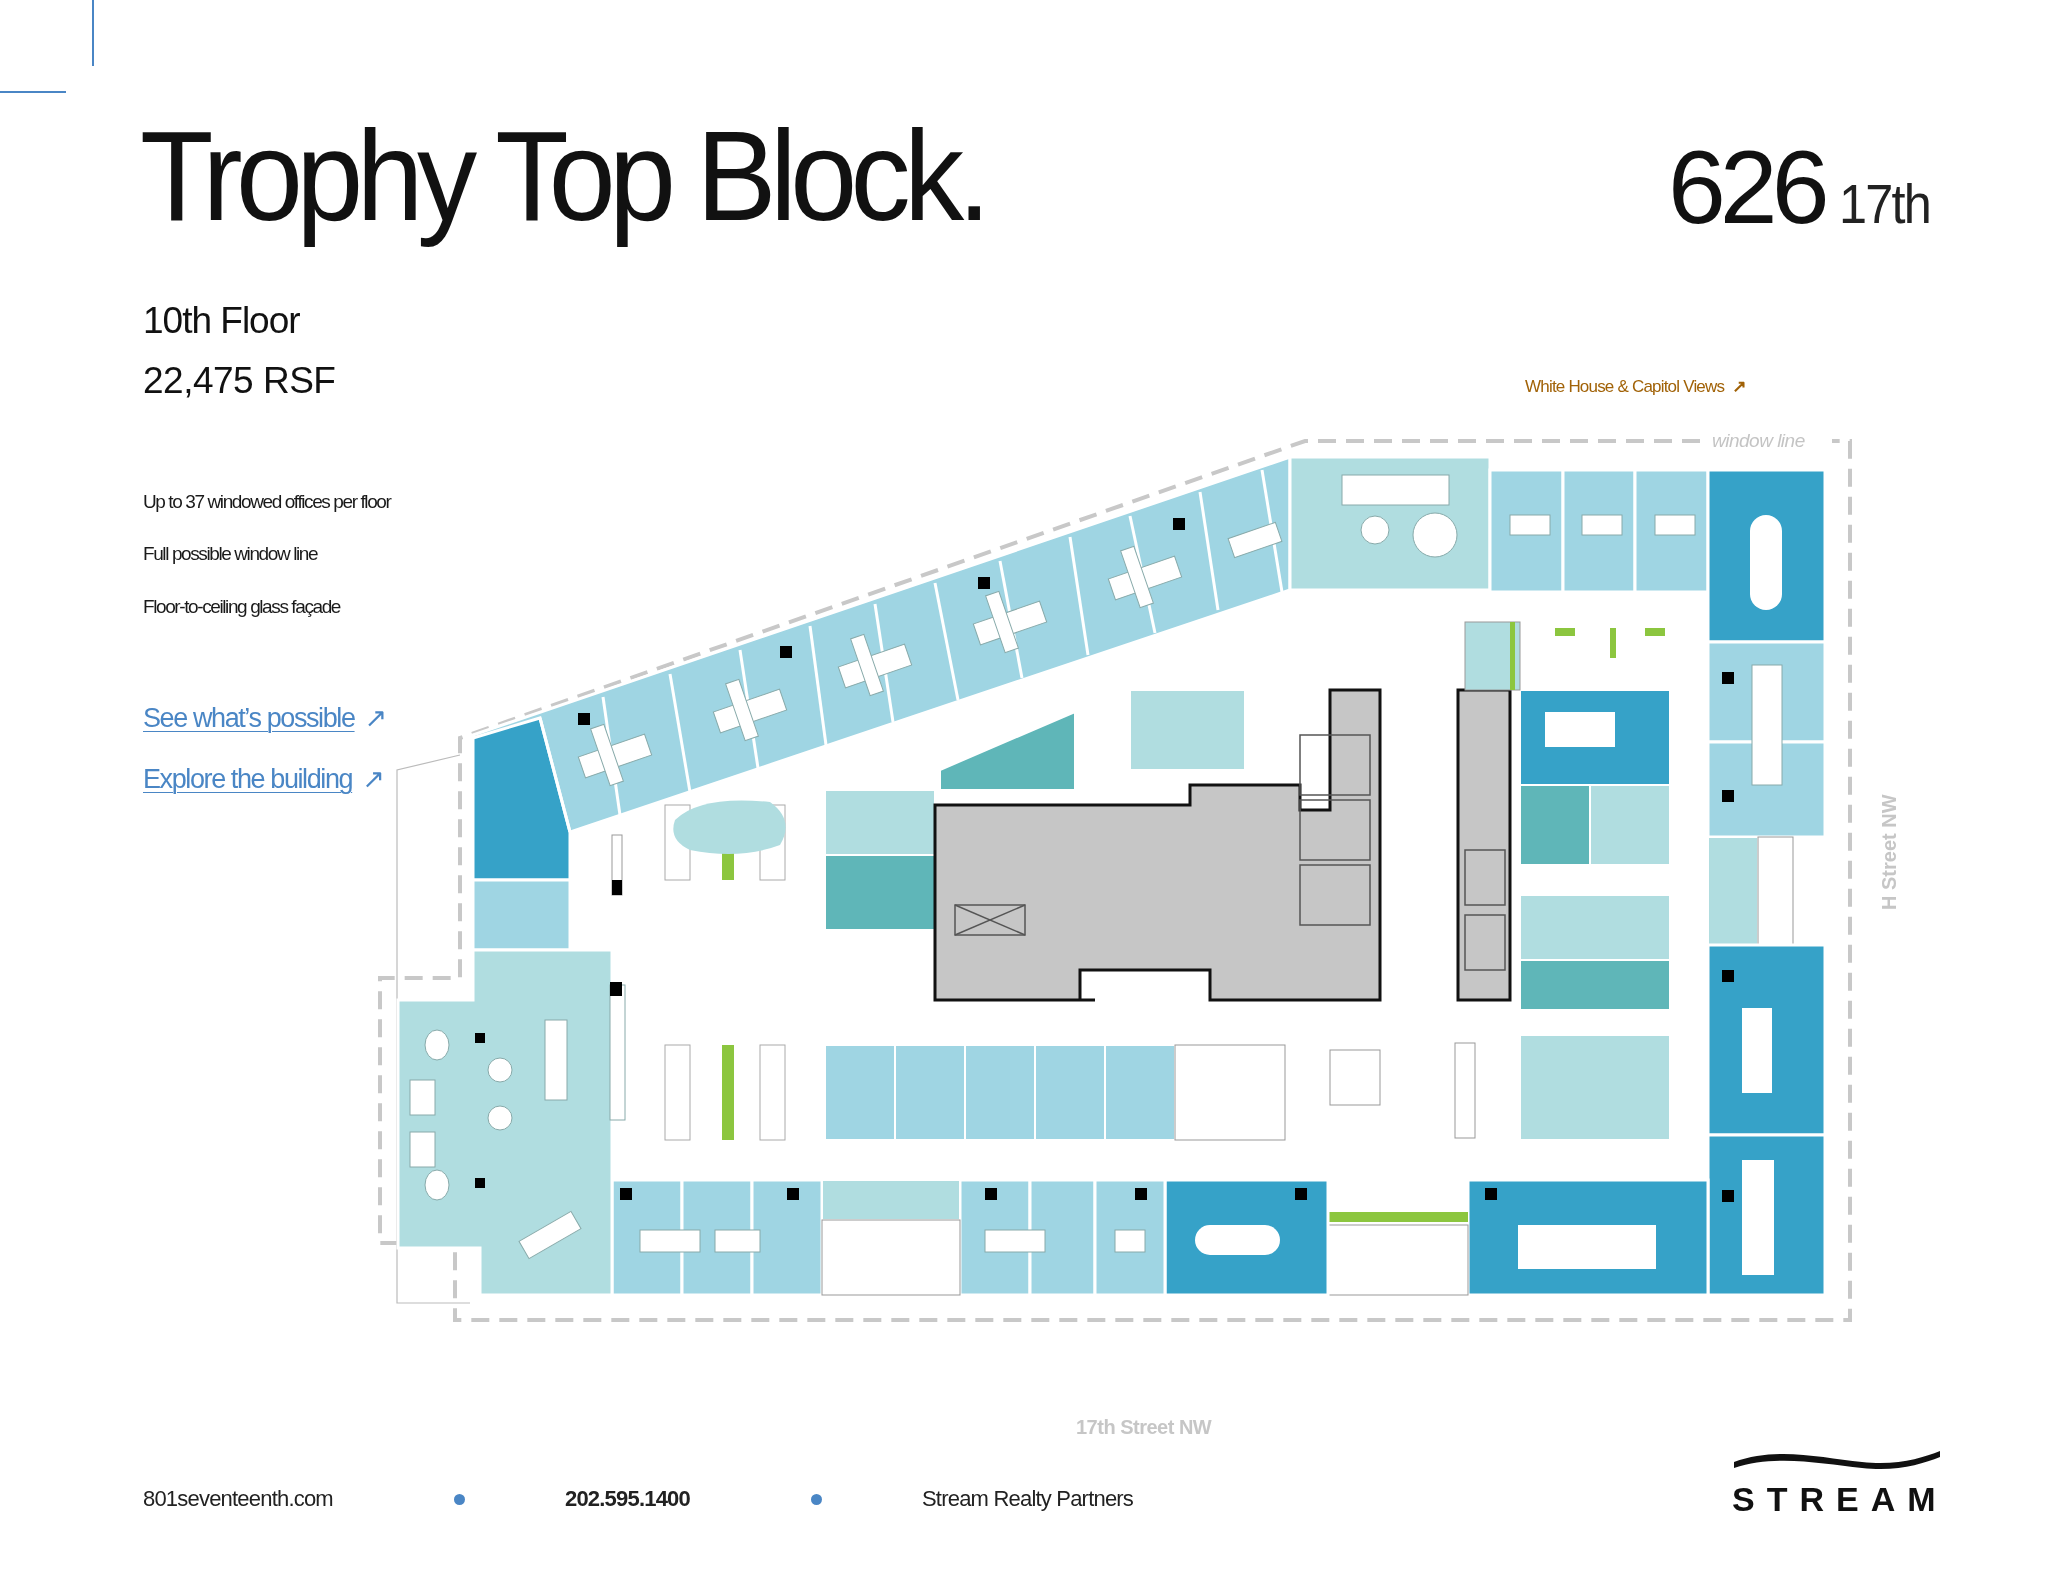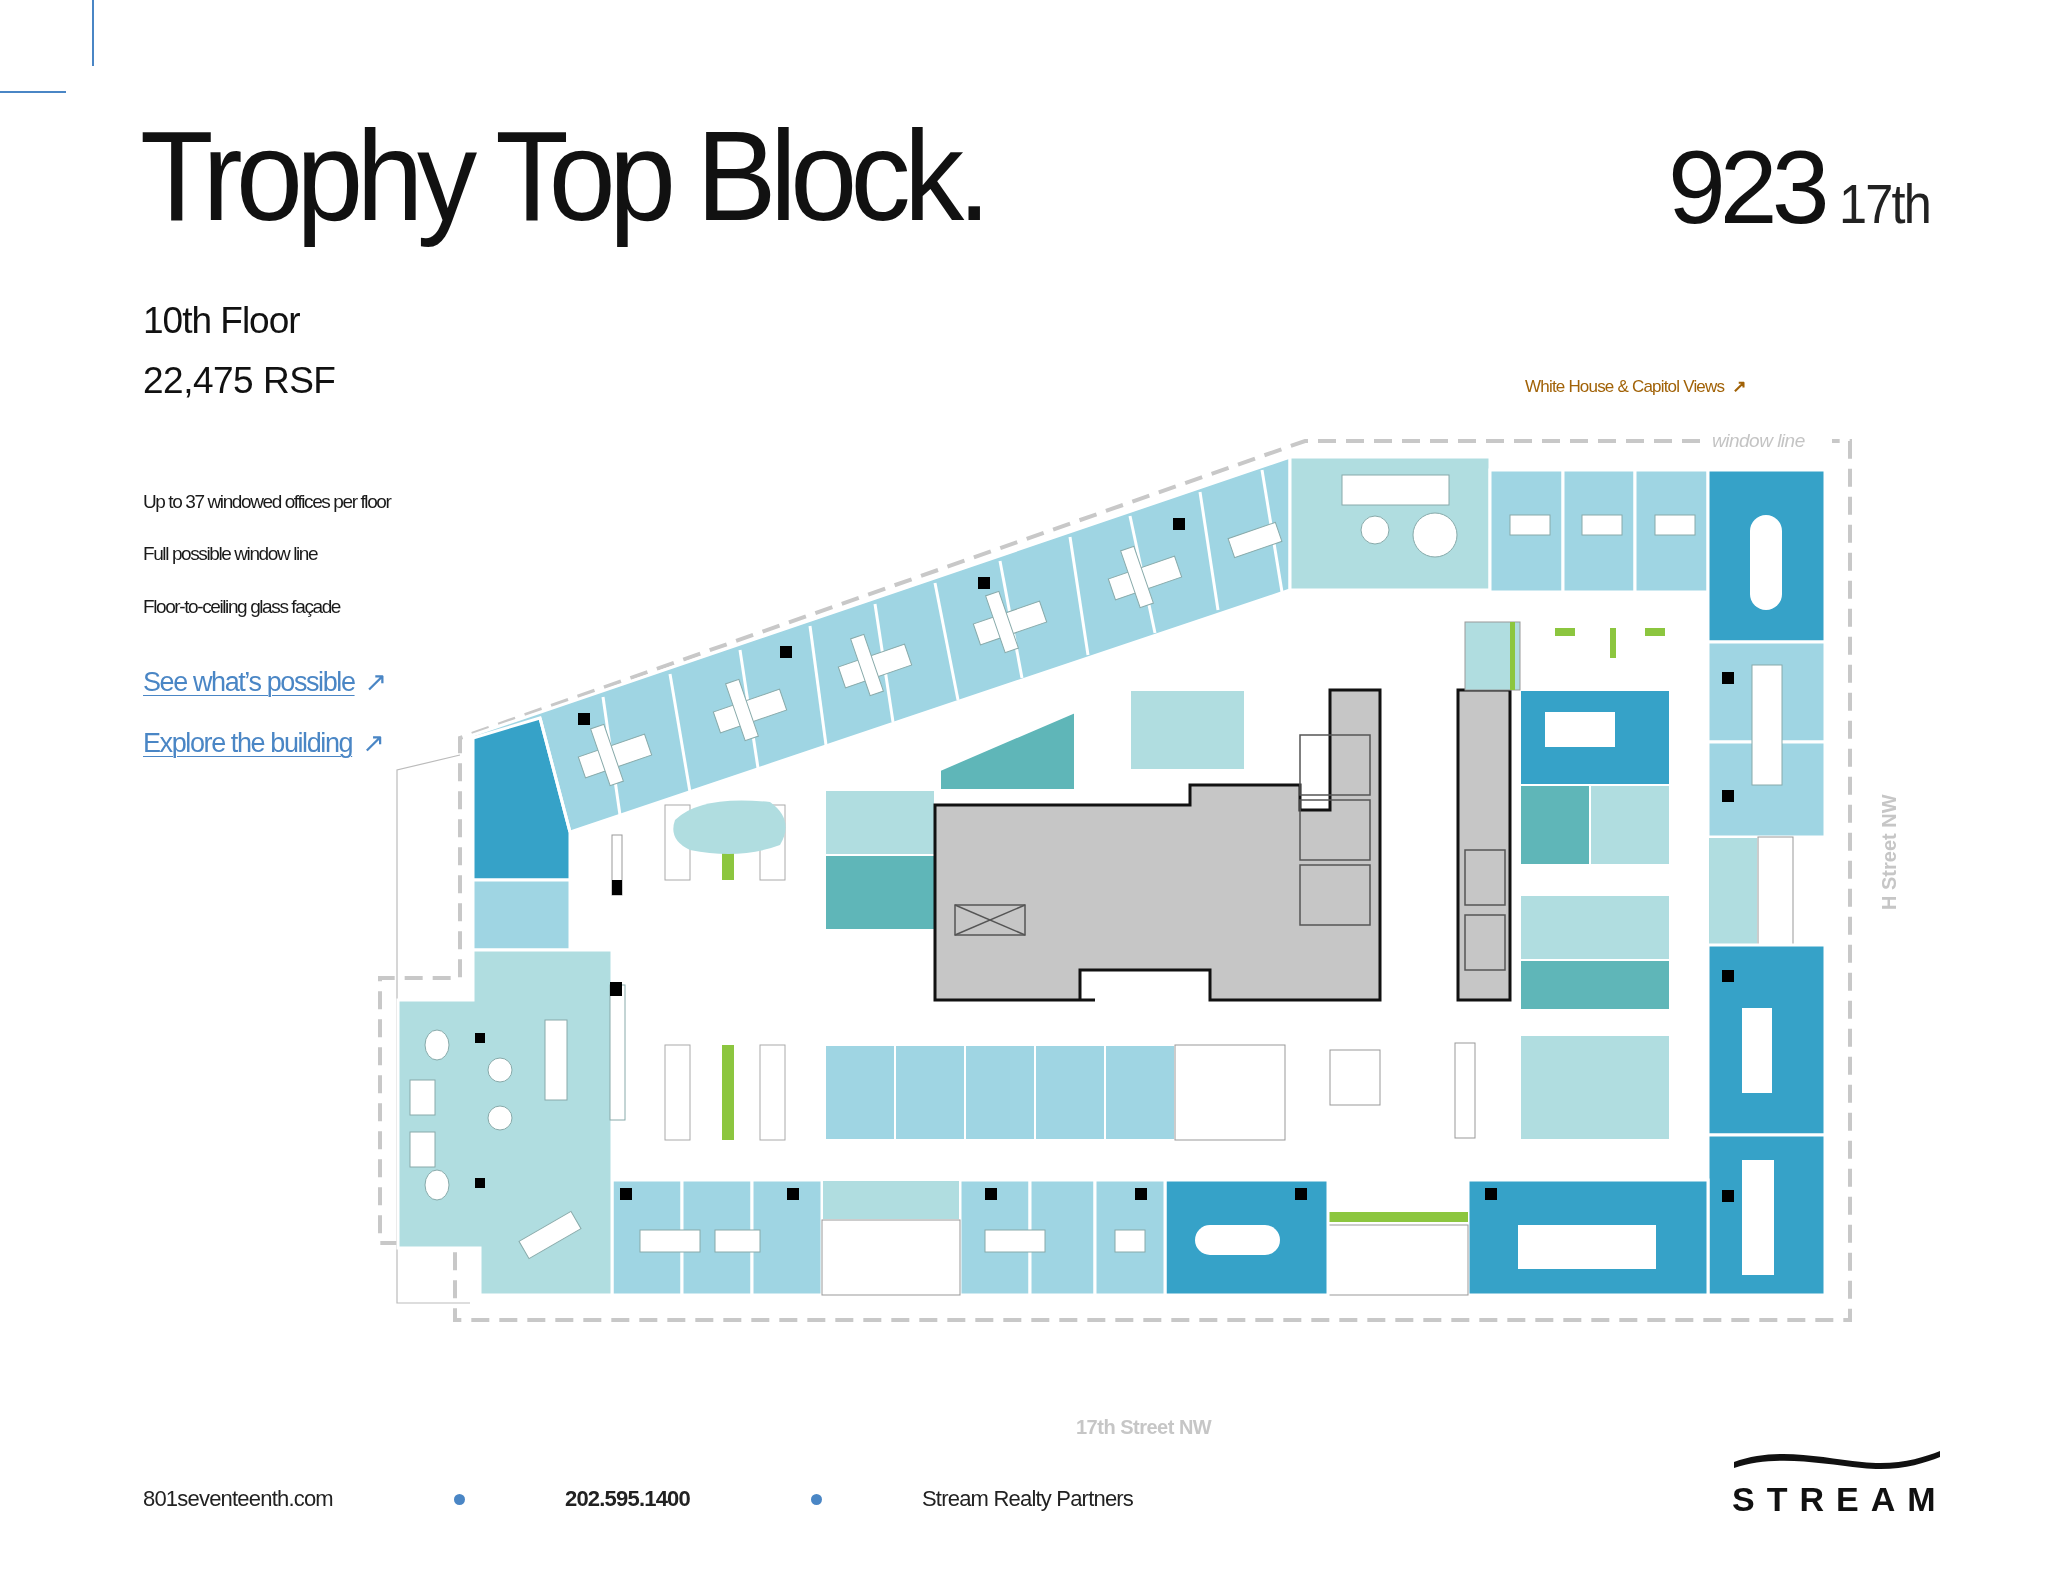--- a/index.html
+++ b/index.html
@@ -11,21 +11,21 @@
   .title { left:140px; top:112px; font-size:128px; letter-spacing:-7px; font-weight:400;
            transform:scaleX(0.94); transform-origin:left top; line-height:1; white-space:nowrap; }
   .logo { left:1668px; top:135px; white-space:nowrap; line-height:1; }
   .logo .num { font-size:104px; font-weight:400; letter-spacing:-6px; }
   .logo .suf { font-size:56px; font-weight:300; color:#222; letter-spacing:-2px; margin-left:10px;
                transform:scaleX(0.9); display:inline-block; }
   .floor { left:143px; top:302px; font-size:37px; letter-spacing:-1px; line-height:1; }
   .rsf { left:143px; top:362px; font-size:37px; letter-spacing:-0.5px; line-height:1; }
   .bullet { left:143px; font-size:19px; letter-spacing:-1.4px; color:#1a1a1a; line-height:1; white-space:nowrap; }
   .link { left:143px; font-size:27px; letter-spacing:-1.4px; color:#4a86c5; line-height:1.1;
-          text-decoration:underline; text-decoration-thickness:1px; text-underline-offset:4px; cursor:pointer; white-space:nowrap; }
+          text-decoration:underline; text-decoration-thickness:1px; text-underline-offset:4px; cursor:pointer; white-space:nowrap;margin-top:36px; }
   .link .arr { text-decoration:none; display:inline-block; margin-left:10px; }
   .views { left:1525px; top:376px; font-size:17px; letter-spacing:-0.8px; color:#a16207; white-space:nowrap; }
   .views .arr { margin-left:8px; font-weight:700; }
   .footer-item { top:1488px; font-size:22px; letter-spacing:-0.8px; color:#222; white-space:nowrap; line-height:1; }
   .dot { width:11px; height:11px; border-radius:50%; background:#4a86c5; top:1494px; }
   .stream { left:1732px; top:1448px; }
   .stream .word { font-size:34px; font-weight:700; letter-spacing:12px; color:#111; line-height:1; margin-top:8px; display:block; }
   .street-bottom { left:1076px; top:1416px; font-size:20px; font-weight:700; color:#c6c6c6; letter-spacing:-0.5px; }
   .street-right { left:1878px; top:910px; font-size:20px; font-weight:700; color:#c6c6c6;
                   transform:rotate(-90deg); transform-origin:left top; white-space:nowrap; }
@@ -34,21 +34,21 @@
 </style>
 </head>
 <body>
 
 <div class="abs corner-v"></div>
 <div class="abs corner-h"></div>
 
 <div class="abs title">Trophy Top Block.</div>
 
 <div class="abs logo">
-  <span class="num">923</span><span class="suf">17th</span>
+  <span class="num">626</span><span class="suf">17th</span>
 </div>
 
 <div class="abs floor">10th Floor</div>
 <div class="abs rsf">22,475 RSF</div>
 
 <div class="abs bullet" style="top:492px">Up to 37 windowed offices per floor</div>
 <div class="abs bullet" style="top:544px">Full possible window line</div>
 <div class="abs bullet" style="top:597px">Floor-to-ceiling glass façade</div>
 
 <div class="abs link" style="top:668px">

